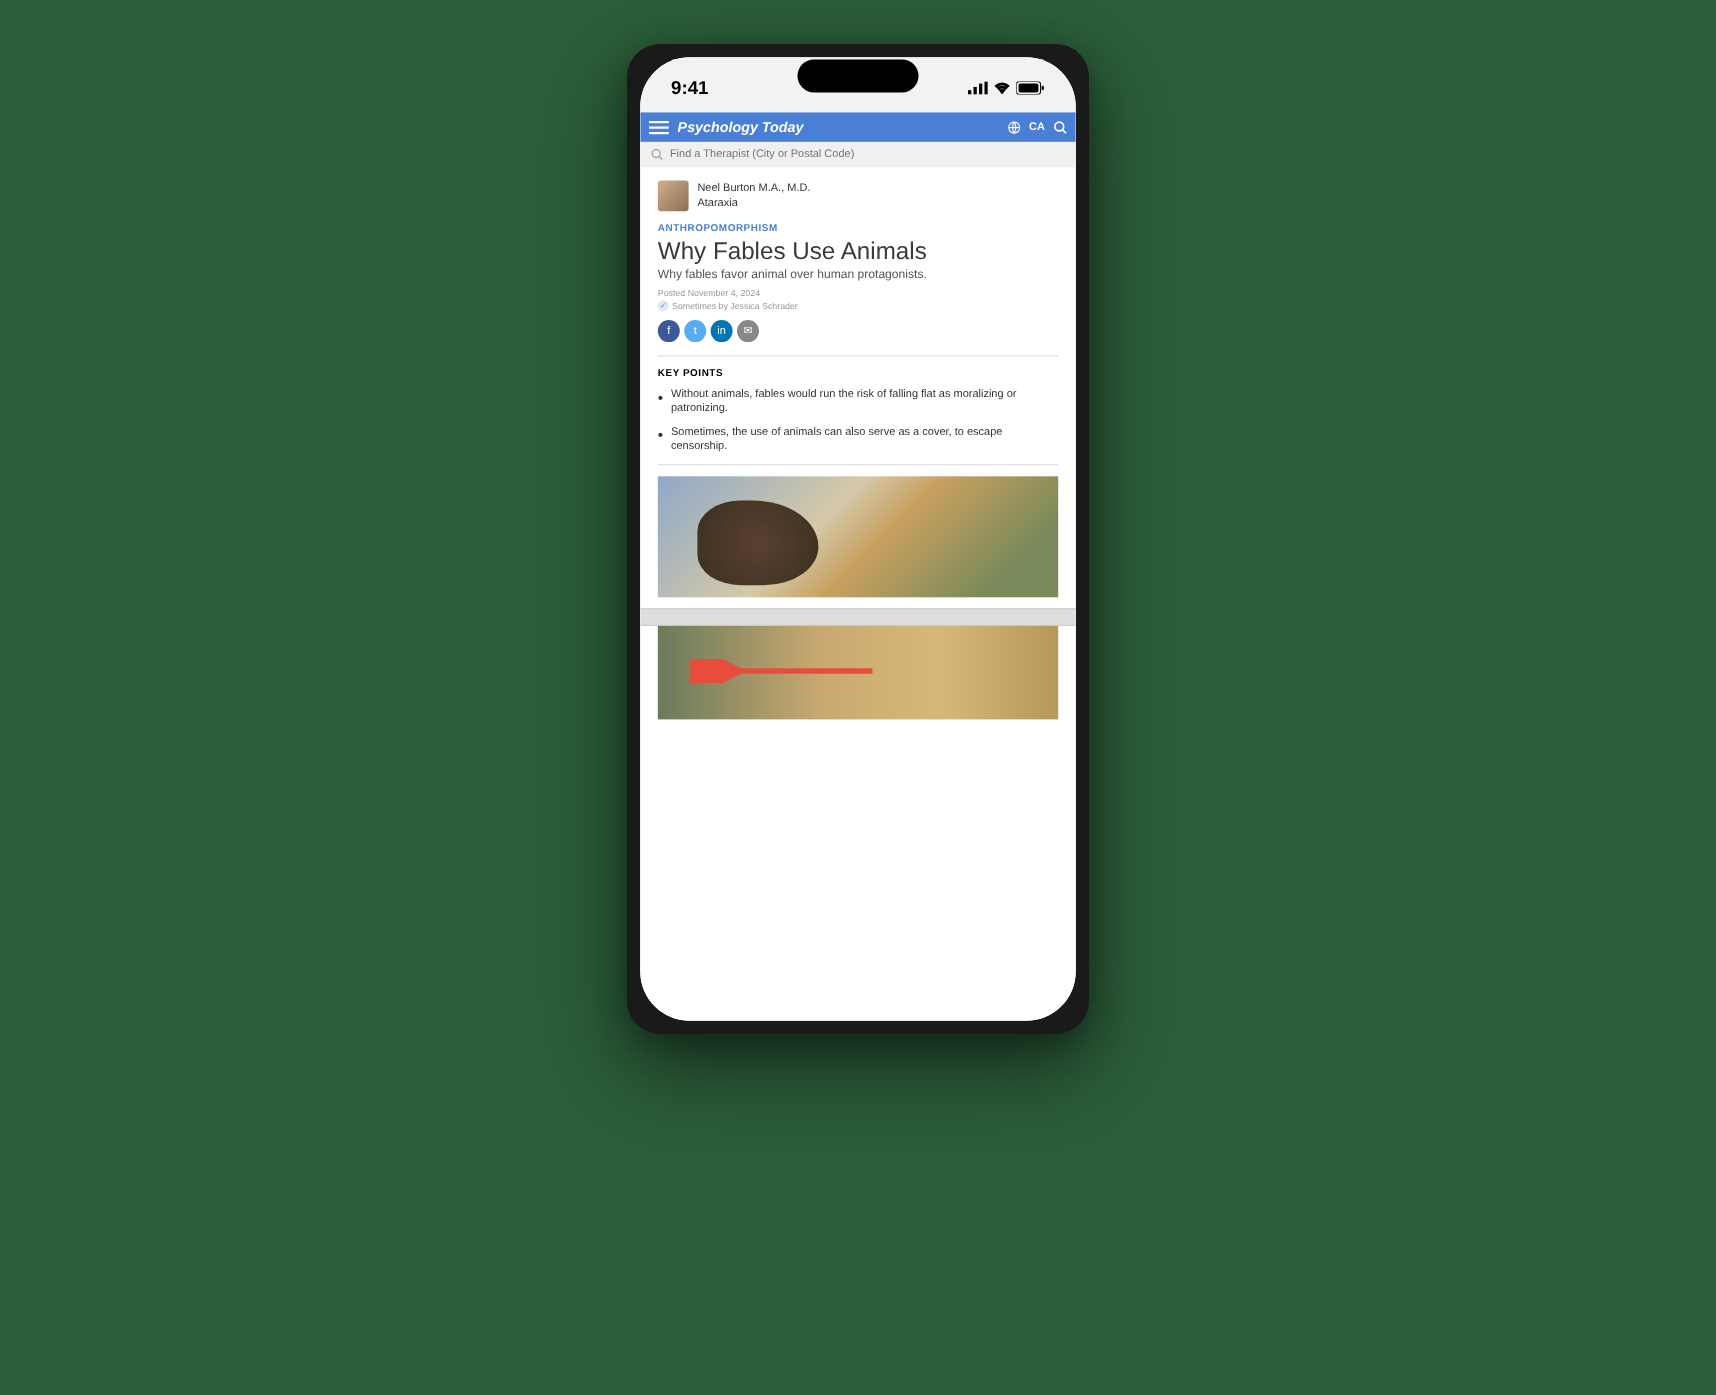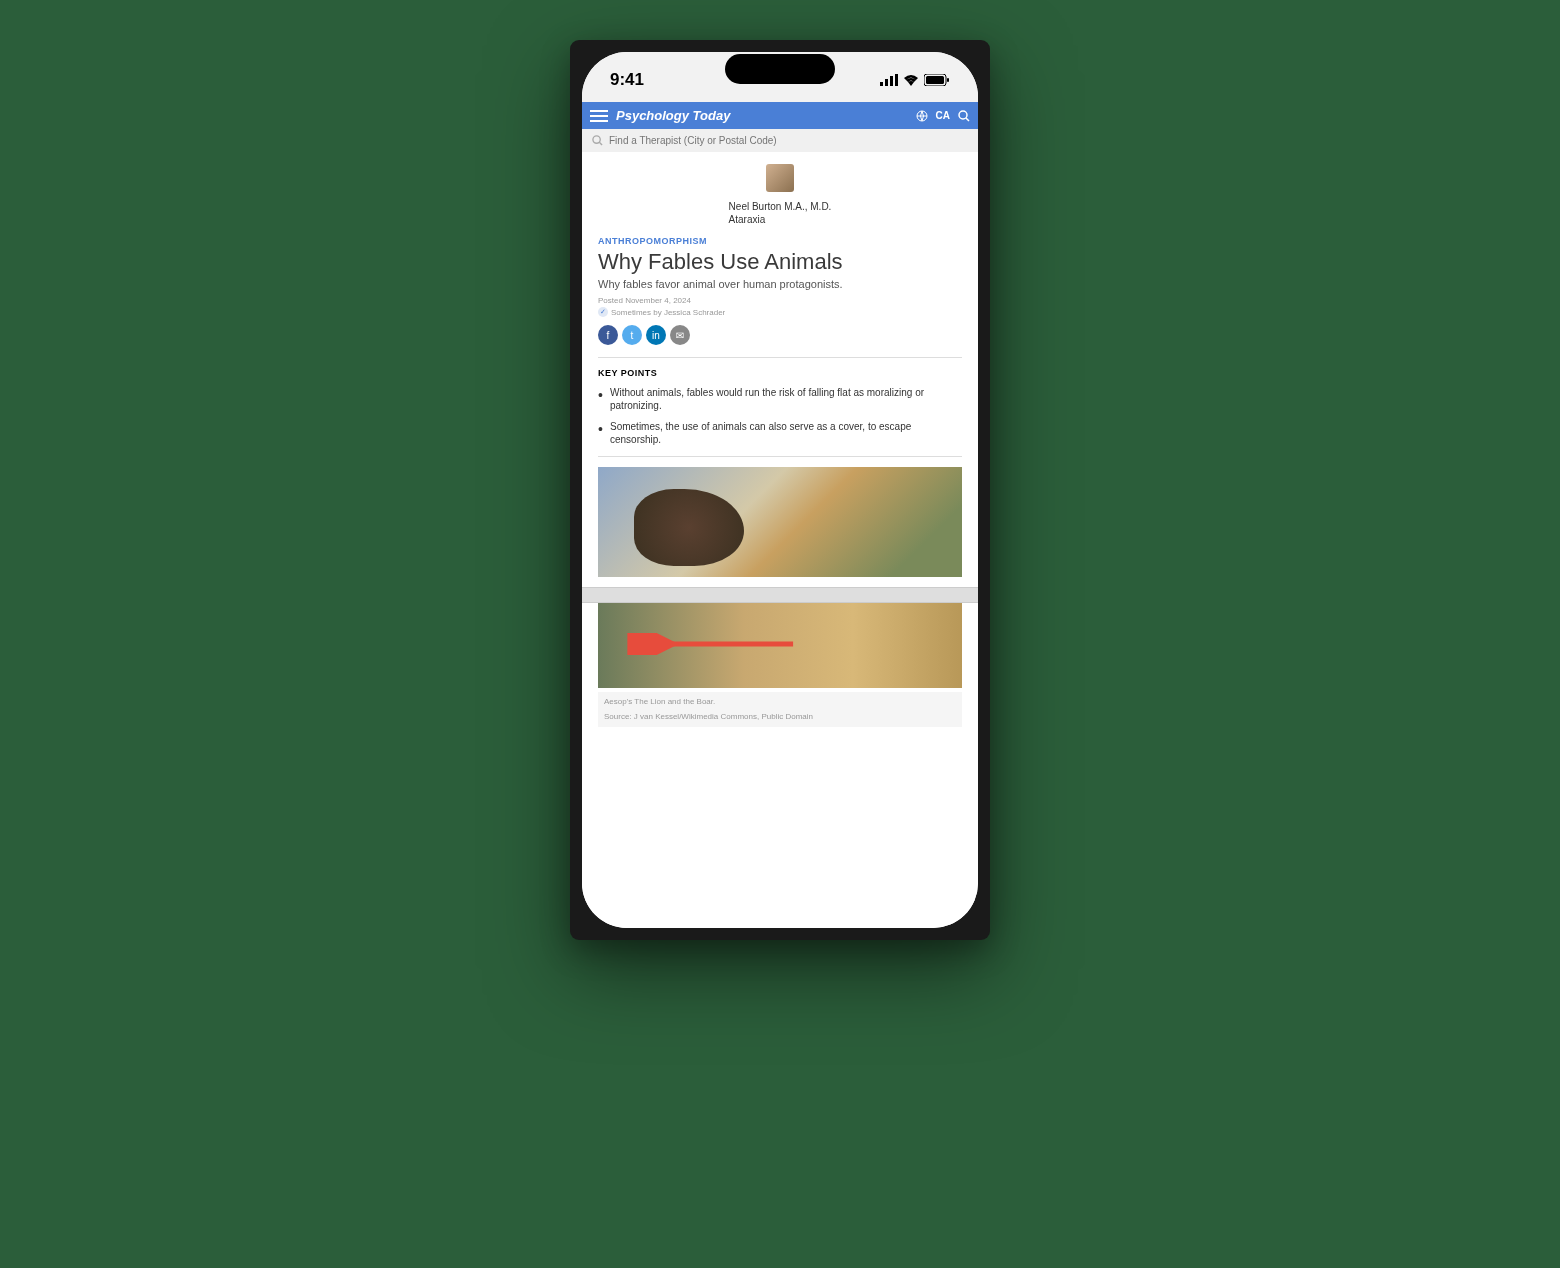--- a/index.html
+++ b/index.html
@@ -10,21 +10,21 @@
   font-family: -apple-system, BlinkMacSystemFont, 'Segoe UI', Arial, sans-serif;
   display: flex;
   justify-content: center;
   align-items: flex-start;
   padding-top: 40px;
 }
 .phone-frame {
   width: 420px;
   height: 900px;
   background: #1a1a1a;
-  border-radius: 9px;
+  border-radius: 30px;
   padding: 12px;
   box-shadow: 0 30px 80px rgba(0,0,0,0.5), 0 10px 30px rgba(0,0,0,0.3);
   position: relative;
 }
 .phone-screen {
   width: 100%;
   height: 100%;
   background: #fff;
   border-radius: 45px;
   overflow: hidden;
@@ -77,21 +77,21 @@
 }
 .search-bar input {
   border: none;
   background: transparent;
   font-size: 10px;
   color: #999;
   flex: 1;
   outline: none;
 }
 .article { padding: 12px 16px; }
-.author-row { display: flex; gap: 8px; align-items: center; margin-bottom: 10px; flex-direction: column; }
+.author-row { display: flex; gap: 8px; align-items: center; margin-bottom: 10px; }
 .avatar { width: 28px; height: 28px; background: linear-gradient(135deg,#d0b090,#8b7050); border-radius: 3px; }
 .author-info { font-size: 10px; color: #333; line-height: 1.3; }
 .category { font-size: 9px; color: #4a7fd6; font-weight: 600; letter-spacing: 0.5px; }
 .article-title { font-size: 22px; color: #3a3a3a; font-weight: 400; margin: 4px 0; line-height: 1.1; }
 .subtitle { font-size: 11px; color: #555; margin-bottom: 6px; }
 .meta { font-size: 8px; color: #999; margin-bottom: 2px; }
 .reviewed { font-size: 8px; color: #999; display: flex; align-items: center; gap: 3px; margin-bottom: 8px; }
 .reviewed::before { content: "✓"; color: #4a7fd6; background: #e0e8f5; border-radius: 50%; width: 10px; height: 10px; display: inline-flex; align-items: center; justify-content: center; font-size: 7px; }
 .share-row { display: flex; gap: 4px; margin-bottom: 12px; }
 .share-btn { width: 20px; height: 20px; border-radius: 50%; display: flex; align-items: center; justify-content: center; font-size: 10px; color: #fff; cursor: pointer; }
@@ -242,23 +242,19 @@
             <svg width="100%" height="100%" viewBox="0 0 200 30">
                 <defs>
                   <marker id="ah" markerWidth="10" markerHeight="10" refX="2" refY="5" orient="auto">
                     <polygon points="10,0 0,5 10,10" fill="#e74c3c"></polygon>
                   </marker>
                 </defs>
                 <line x1="190" y1="15" x2="20" y2="15" stroke="#e74c3c" stroke-width="7" marker-end="url(#ah)"></line>
               </svg>
           </div>
         </div>
-        <div class="caption">
-          <div>Aesop's The Lion and the Boar.</div>
-          <div style="margin-top:4px">Source: J van Kessel/Wikimedia Commons, Public Domain</div>
-        </div>
 
         <div class="body-text">
         </div>
       </div>
     </div>
   </div>
 </div>
 
 </body></html>

